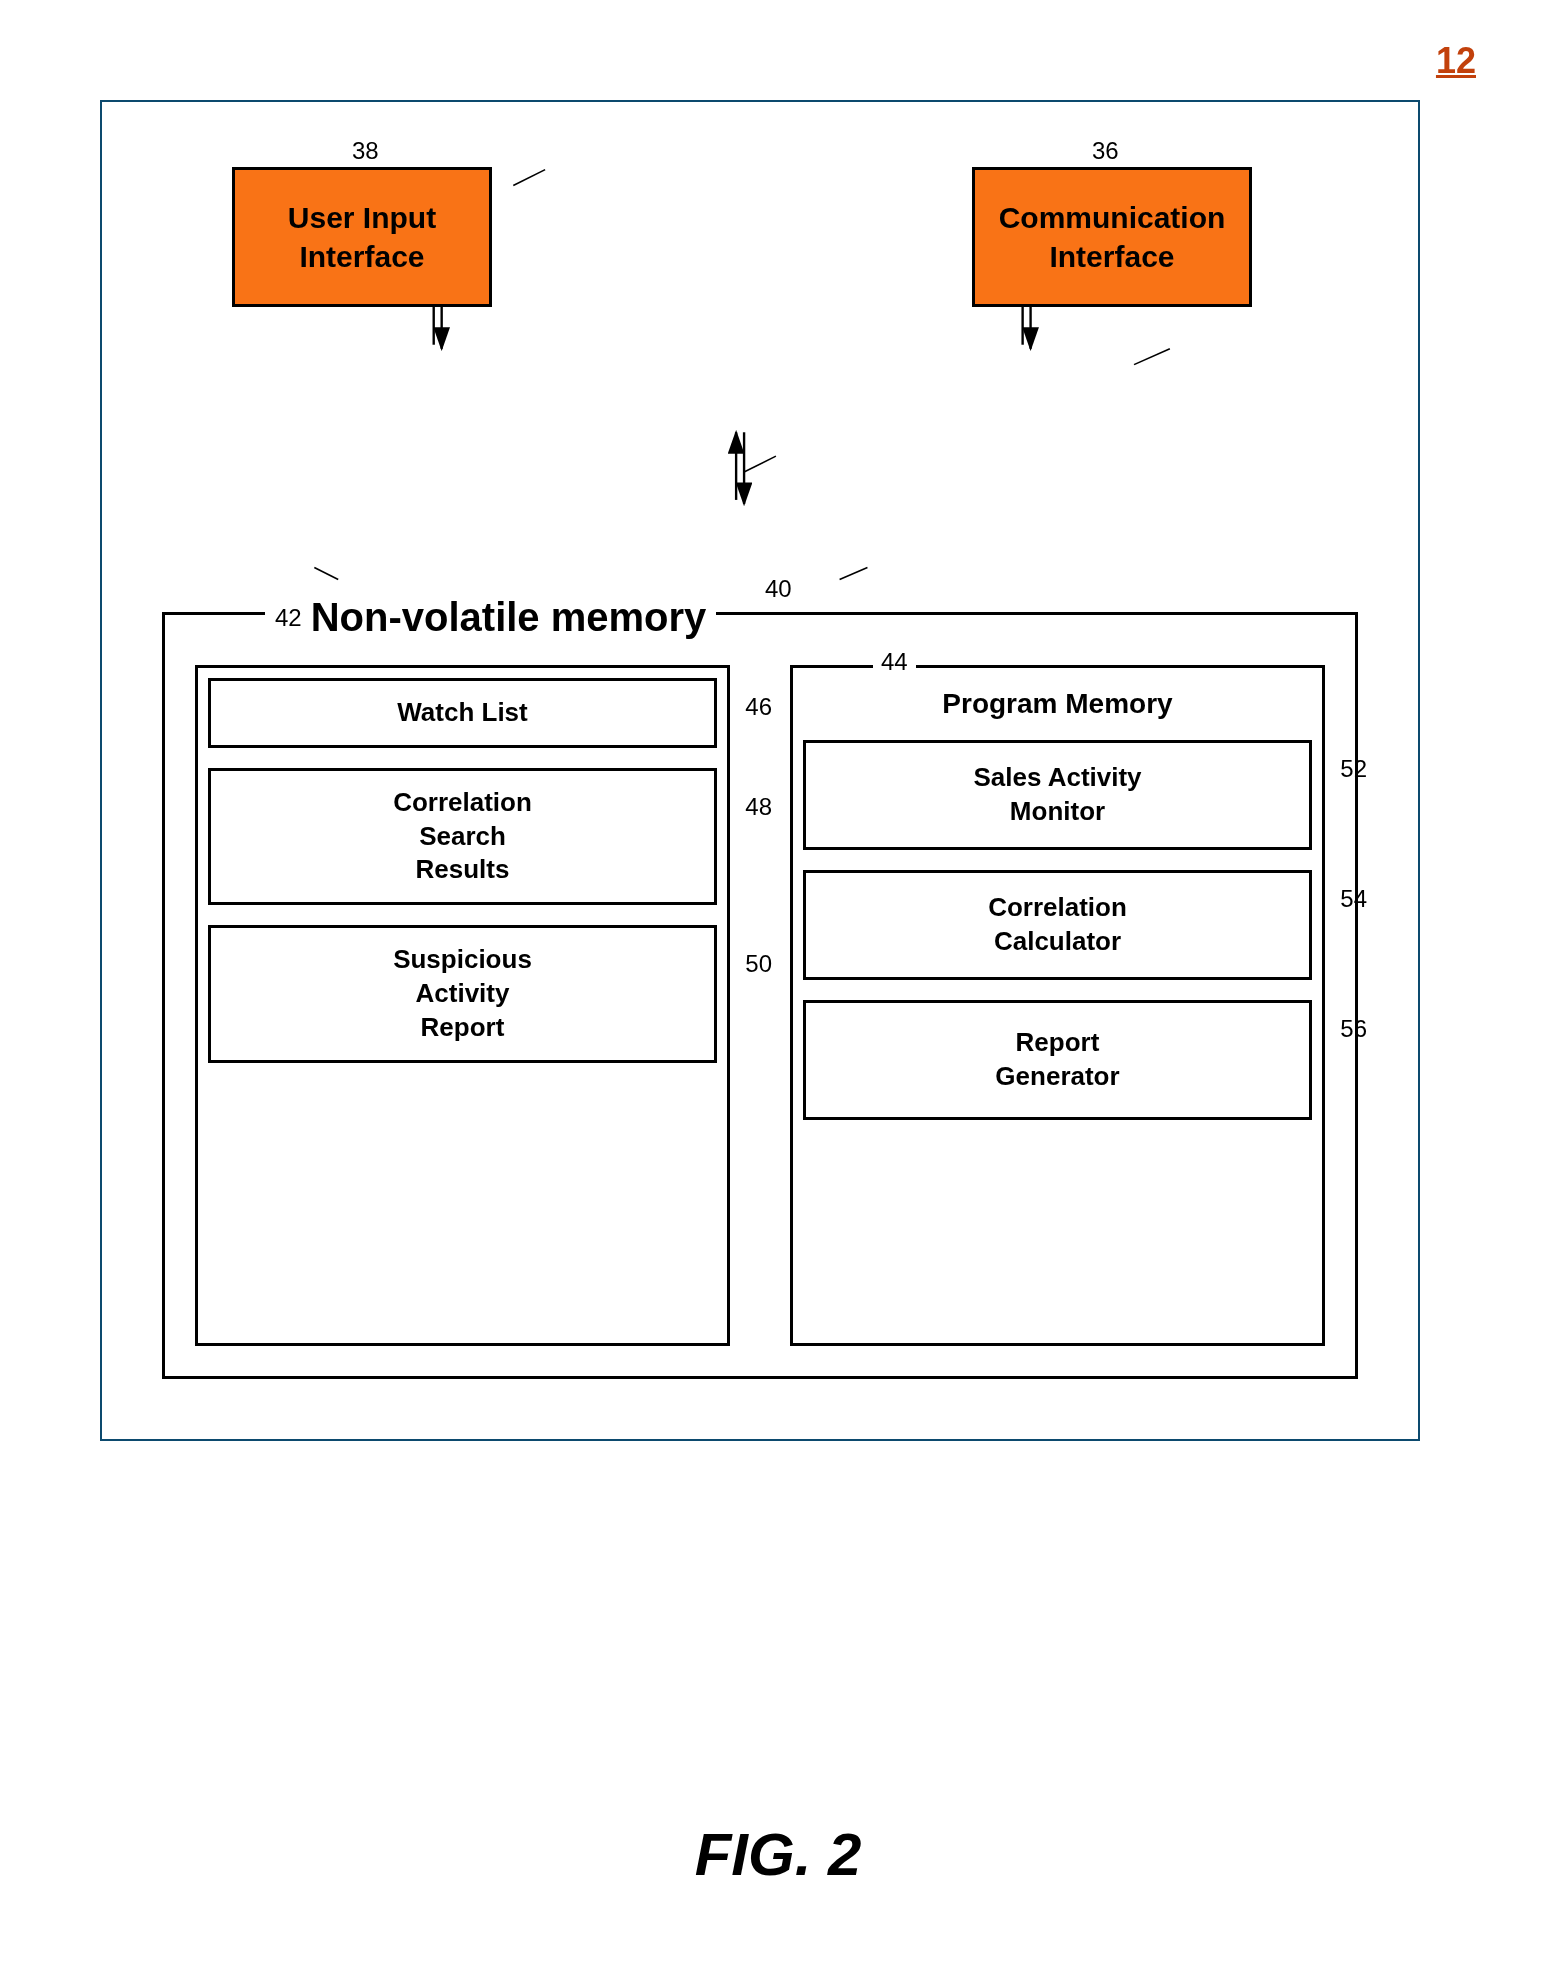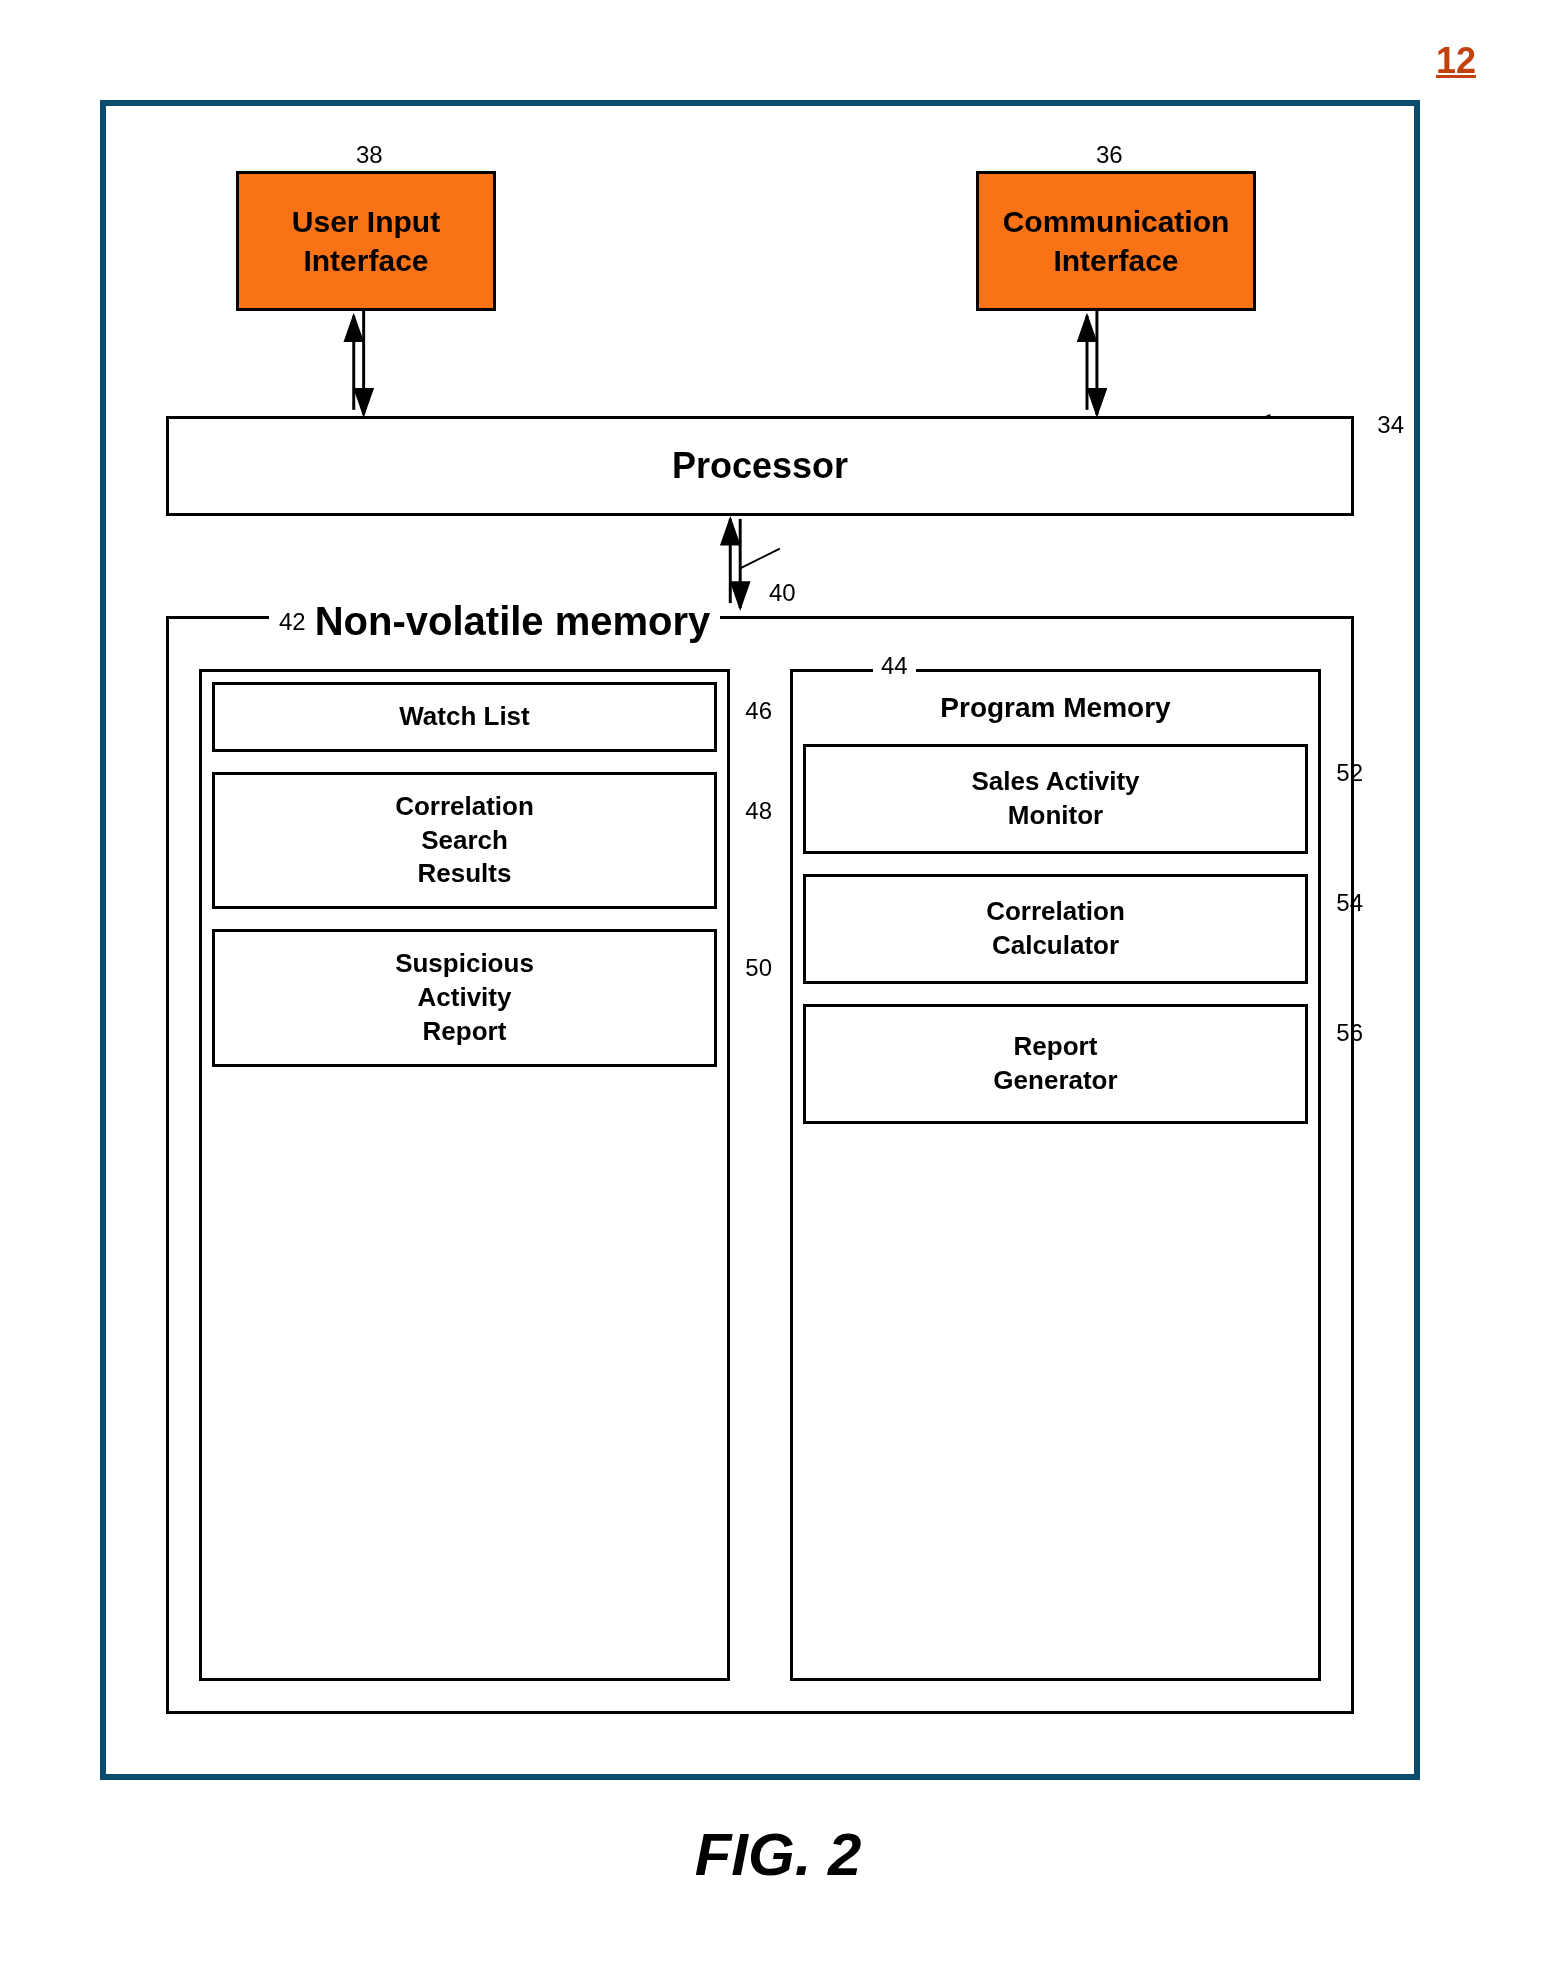--- a/index.html
+++ b/index.html
@@ -19,22 +19,22 @@
       font-weight: bold;
       text-decoration: underline;
       color: #c2410c;
     }
 
     .main-diagram {
       position: absolute;
       top: 100px;
       left: 100px;
       width: 1320px;
-      height: 1680px;
-      border: 6px solid #0c4a6e;
+      height: 1341px;
+      border: 2px solid #0c4a6e;
       background: #fff;
     }
 
     .box {
       border: 3px solid #000;
       background: #f97316;
       display: flex;
       align-items: center;
       justify-content: center;
       text-align: center;
@@ -204,26 +204,20 @@
     </div>
   </div>
 
   <div style="position:absolute; top:65px; left:870px;">
     <span class="ref-label" style="top:-30px; left:120px;">36</span>
     <div class="box comm-interface-box">
       <span>Communication<br>Interface</span>
     </div>
   </div>
 
-  <div style="position:absolute; top:310px; left:60px; right:60px;">
-    <span class="ref-label" style="position:absolute; top:-5px; right:-50px;">34</span>
-    <div class="processor-box">
-      <span>Processor</span>
-    </div>
-  </div>
 
   <div class="nvm-outer">
 
     <div style="position:absolute; top:-20px; left:100px; background:#fff; padding:0 10px; display:flex; align-items:center; gap:9px;">
       <span class="ref-label" style="position:relative;">42</span>
       <span style="font-size:40px; font-weight:bold;">Non-volatile memory</span>
     </div>
     <span class="ref-label" style="position:absolute; top:-40px; left:600px;">40</span>
 
     <div class="inner-sections">

